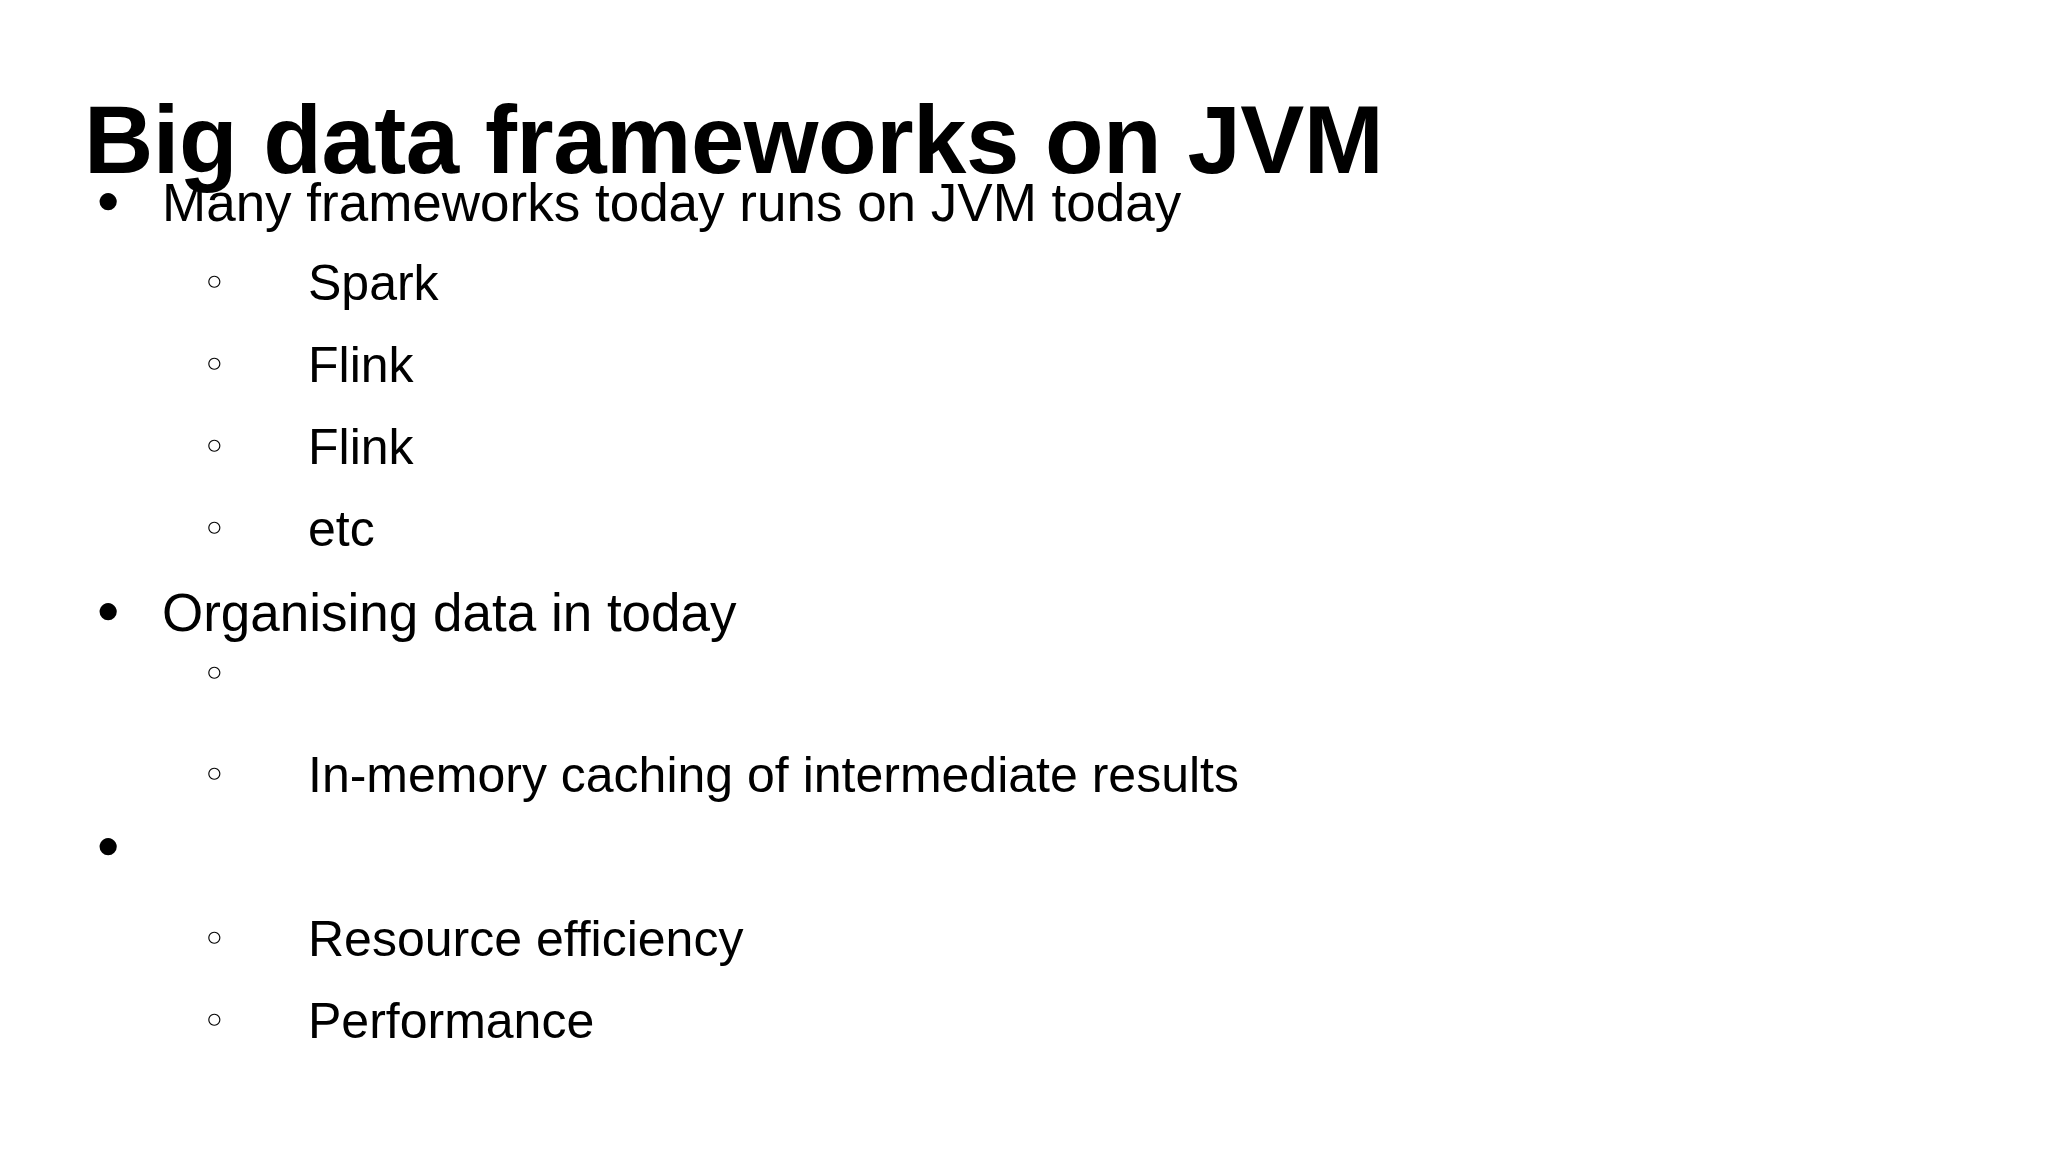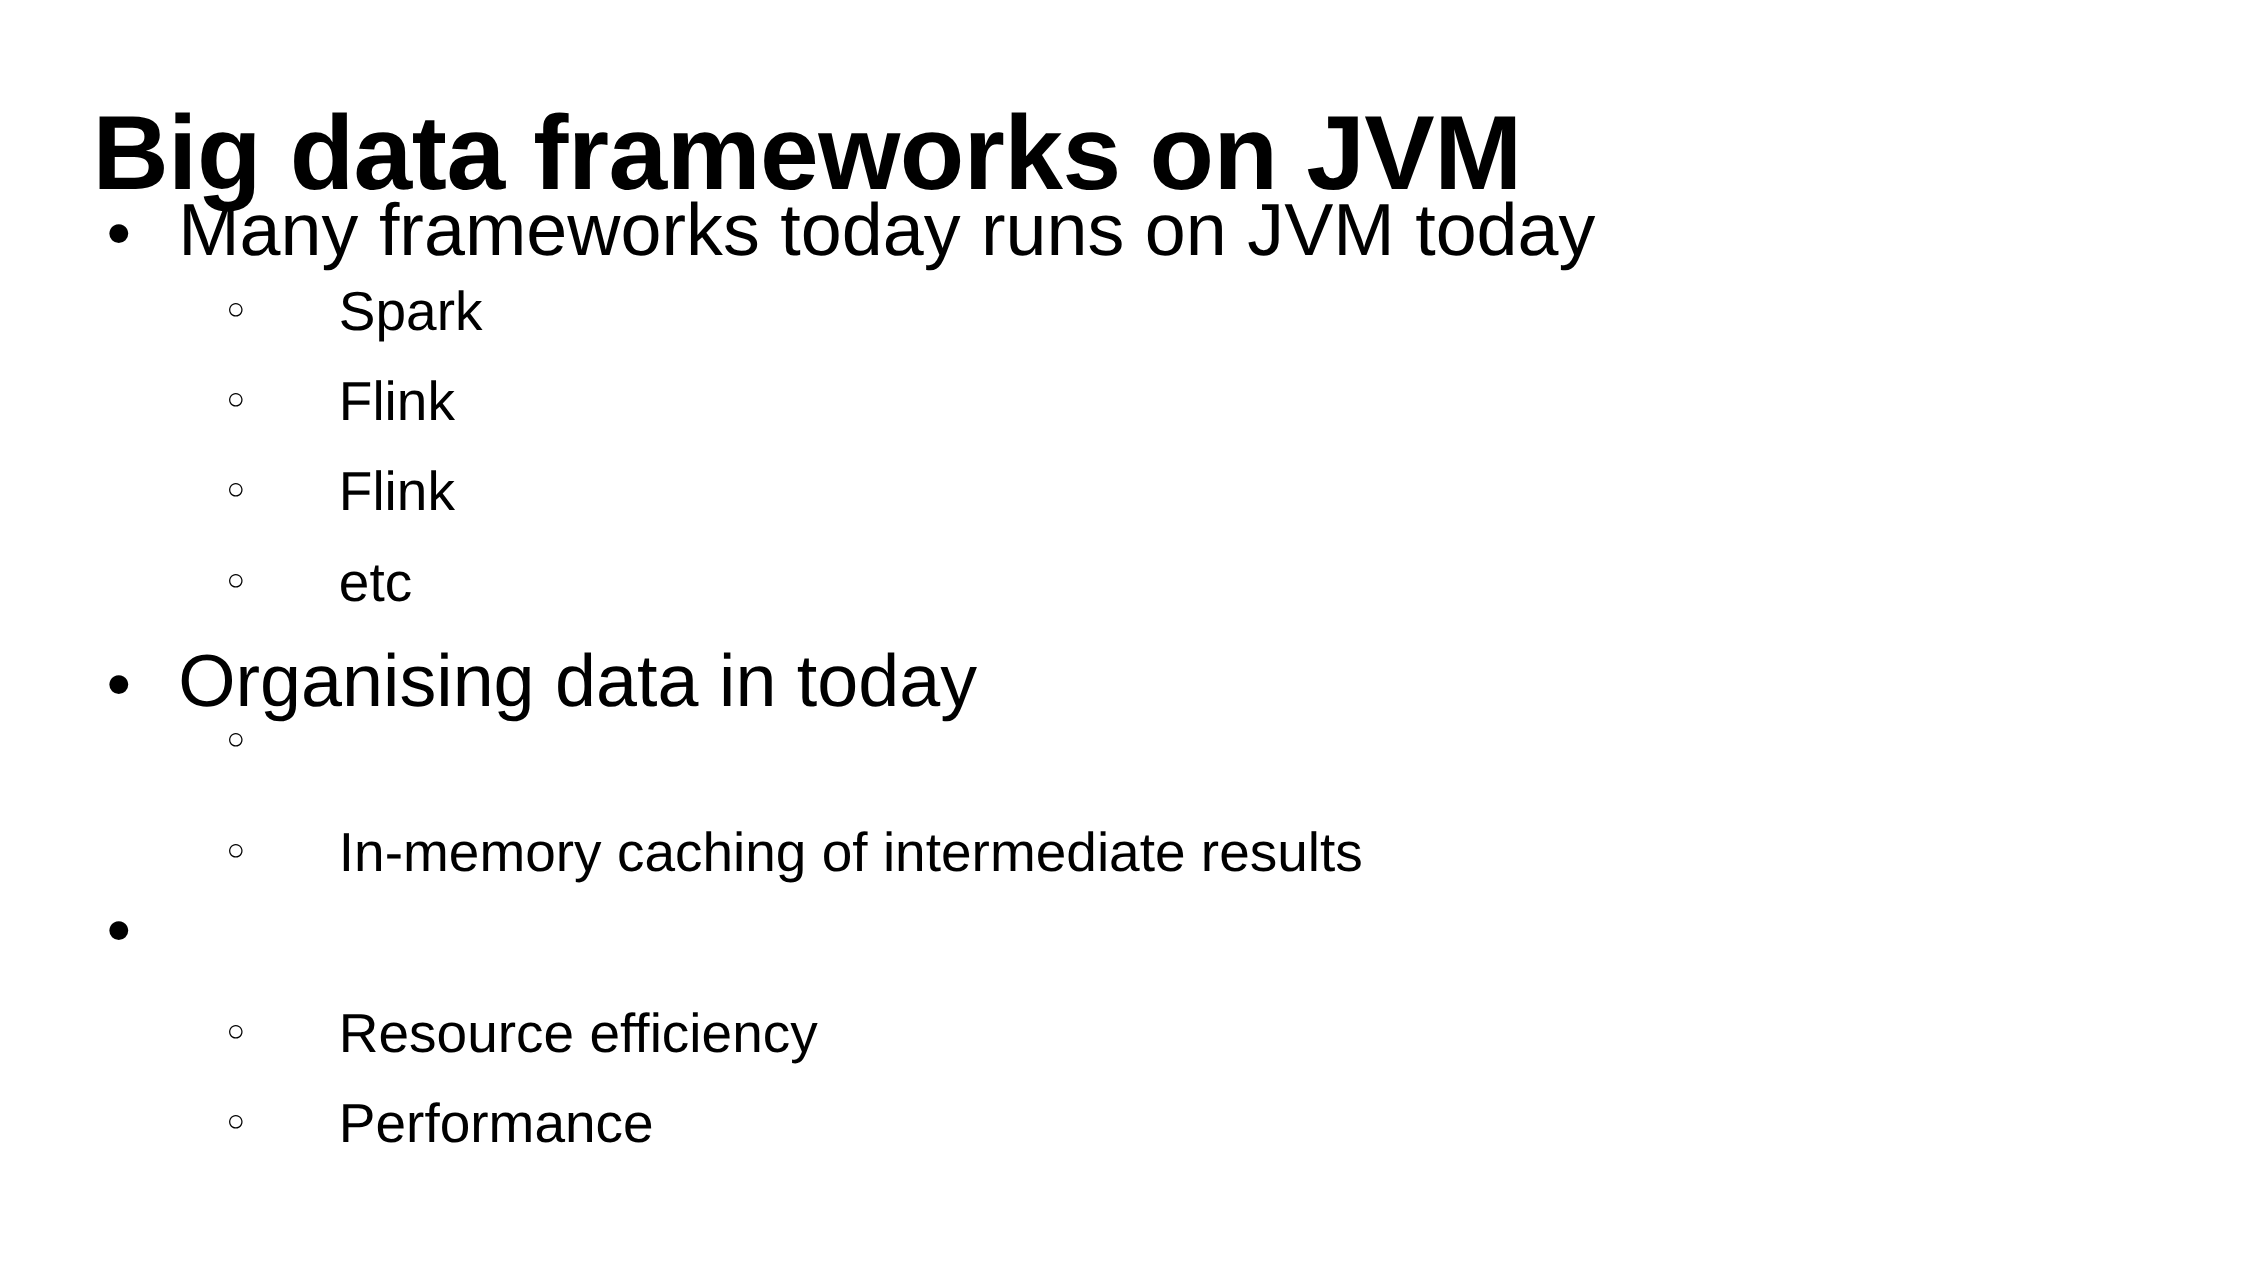--- a/index.html
+++ b/index.html
@@ -59,21 +59,21 @@
   .level-1 .bullet-marker {
     width: 66px;
     flex: 0 0 66px;
     font-size: 40px;
     line-height: 1;
     color: #000000;
     position: relative;
     top: -8px;
   }
   .level-1 .bullet-text {
-    font-size: 67px;
+    font-size: 53px;
     line-height: 1;
     color: #000000;
     white-space: nowrap;
   }
 
   
   .level-2 {
     padding-left: 206px;
     height: 82px;
   }

